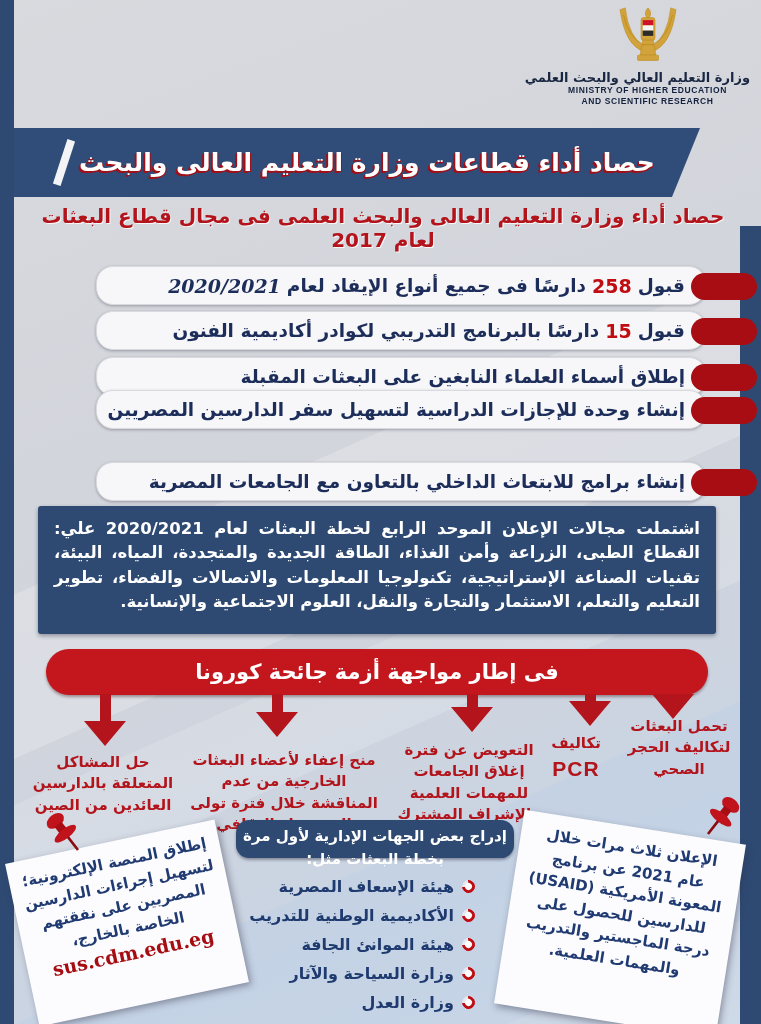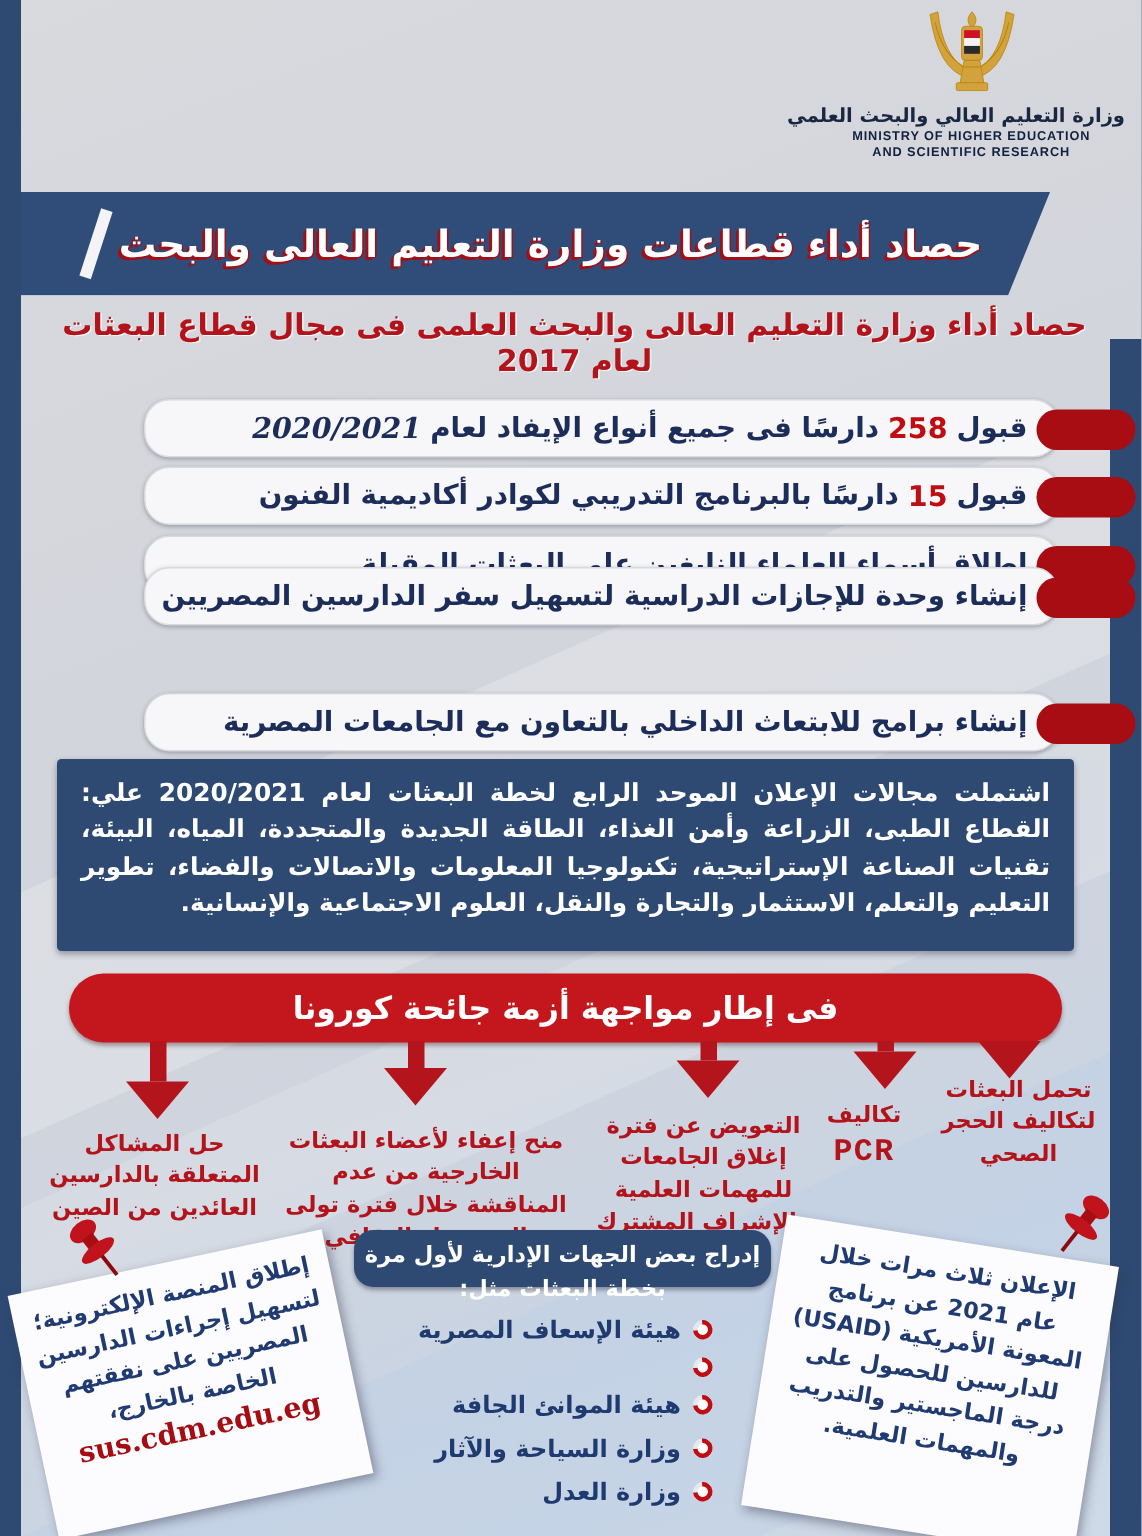--- a/index.html
+++ b/index.html
@@ -54,21 +54,21 @@
   
   .corona-banner{position:absolute;left:46px;top:649px;width:662px;height:46px;background:#c3161d;
     border-radius:23px;color:#fff;font-size:21px;font-weight:bold;text-align:center;line-height:46px;direction:rtl;
     box-shadow:0 2px 3px rgba(60,20,20,.4);}
 
   
   .arrow{position:absolute;width:42px;top:694px;display:flex;flex-direction:column;align-items:center;}
   .arrow-bar{width:11px;background:#b4151c;}
   .arrow-tip{width:0;height:0;border-left:21px solid transparent;border-right:21px solid transparent;border-top:25px solid #b4151c;}
   .measure{position:absolute;direction:rtl;text-align:center;color:#b3141b;font-weight:bold;font-size:15px;line-height:1.42;}
-  .m-sub{display:block;font-family:Liberation Mono, monospace;font-size:21px;letter-spacing:1px;}
+  .m-sub{display:block;font-family:Liberation Sans, sans-serif;font-size:21px;letter-spacing:1px;}
 
   
   .agencies-header{position:absolute;left:236px;top:820px;width:278px;height:38px;background:#2e4a73;border-radius:13px;
     color:#fff;font-size:15px;font-weight:bold;text-align:center;direction:rtl;line-height:1.55;padding-top:5px;
     box-shadow:0 2px 3px rgba(30,30,50,.4);}
   .agencies-list{position:absolute;left:225px;top:876px;width:250px;direction:rtl;text-align:right;}
   .agency-row{display:flex;flex-direction:row;align-items:center;direction:rtl;justify-content:flex-start;margin-bottom:8px;}
   .ring{flex:0 0 auto;width:13px;height:13px;border-radius:50%;background:#fdfdfd;
     border:3.5px solid #c00d12;border-left-color:#e4e9f1;margin-left:8px;transform:rotate(40deg);}
   .agency-label{color:#1e3a6e;font-size:16px;font-weight:bold;line-height:21px;white-space:nowrap;}
@@ -146,21 +146,21 @@
     </span>
     <span class="pill-bullet"></span>
   </div>
   <div class="pill" style="top:357px">
     <span class="pill-text">
       <span class="p-before">إطلاق أسماء العلماء النابغين على البعثات المقبلة</span>
 
     </span>
     <span class="pill-bullet"></span>
   </div>
-  <div class="pill" style="top:378px">
+  <div class="pill" style="top:390px">
     <span class="pill-text">
       <span class="p-before">إنشاء وحدة للإجازات الدراسية لتسهيل سفر الدارسين المصريين</span>
 
     </span>
     <span class="pill-bullet"></span>
   </div>
   <div class="pill" style="top:462px">
     <span class="pill-text">
       <span class="p-before">إنشاء برامج للابتعاث الداخلي بالتعاون مع الجامعات المصرية</span>
 
@@ -220,20 +220,21 @@
     <div>إدراج بعض الجهات الإدارية لأول مرة</div>
     <div>بخطة البعثات مثل:</div>
   </div>
   <div class="agencies-list">
     <div class="agency-row">
       <span class="ring"></span>
       <span class="agency-label">هيئة الإسعاف المصرية</span>
     </div>
     <div class="agency-row">
       <span class="ring"></span>
+      <span class="agency-label">الأكاديمية الوطنية للتدريب</span>
     </div>
     <div class="agency-row">
       <span class="ring"></span>
       <span class="agency-label">هيئة الموانئ الجافة</span>
     </div>
     <div class="agency-row">
       <span class="ring"></span>
       <span class="agency-label">وزارة السياحة والآثار</span>
     </div>
     <div class="agency-row">

